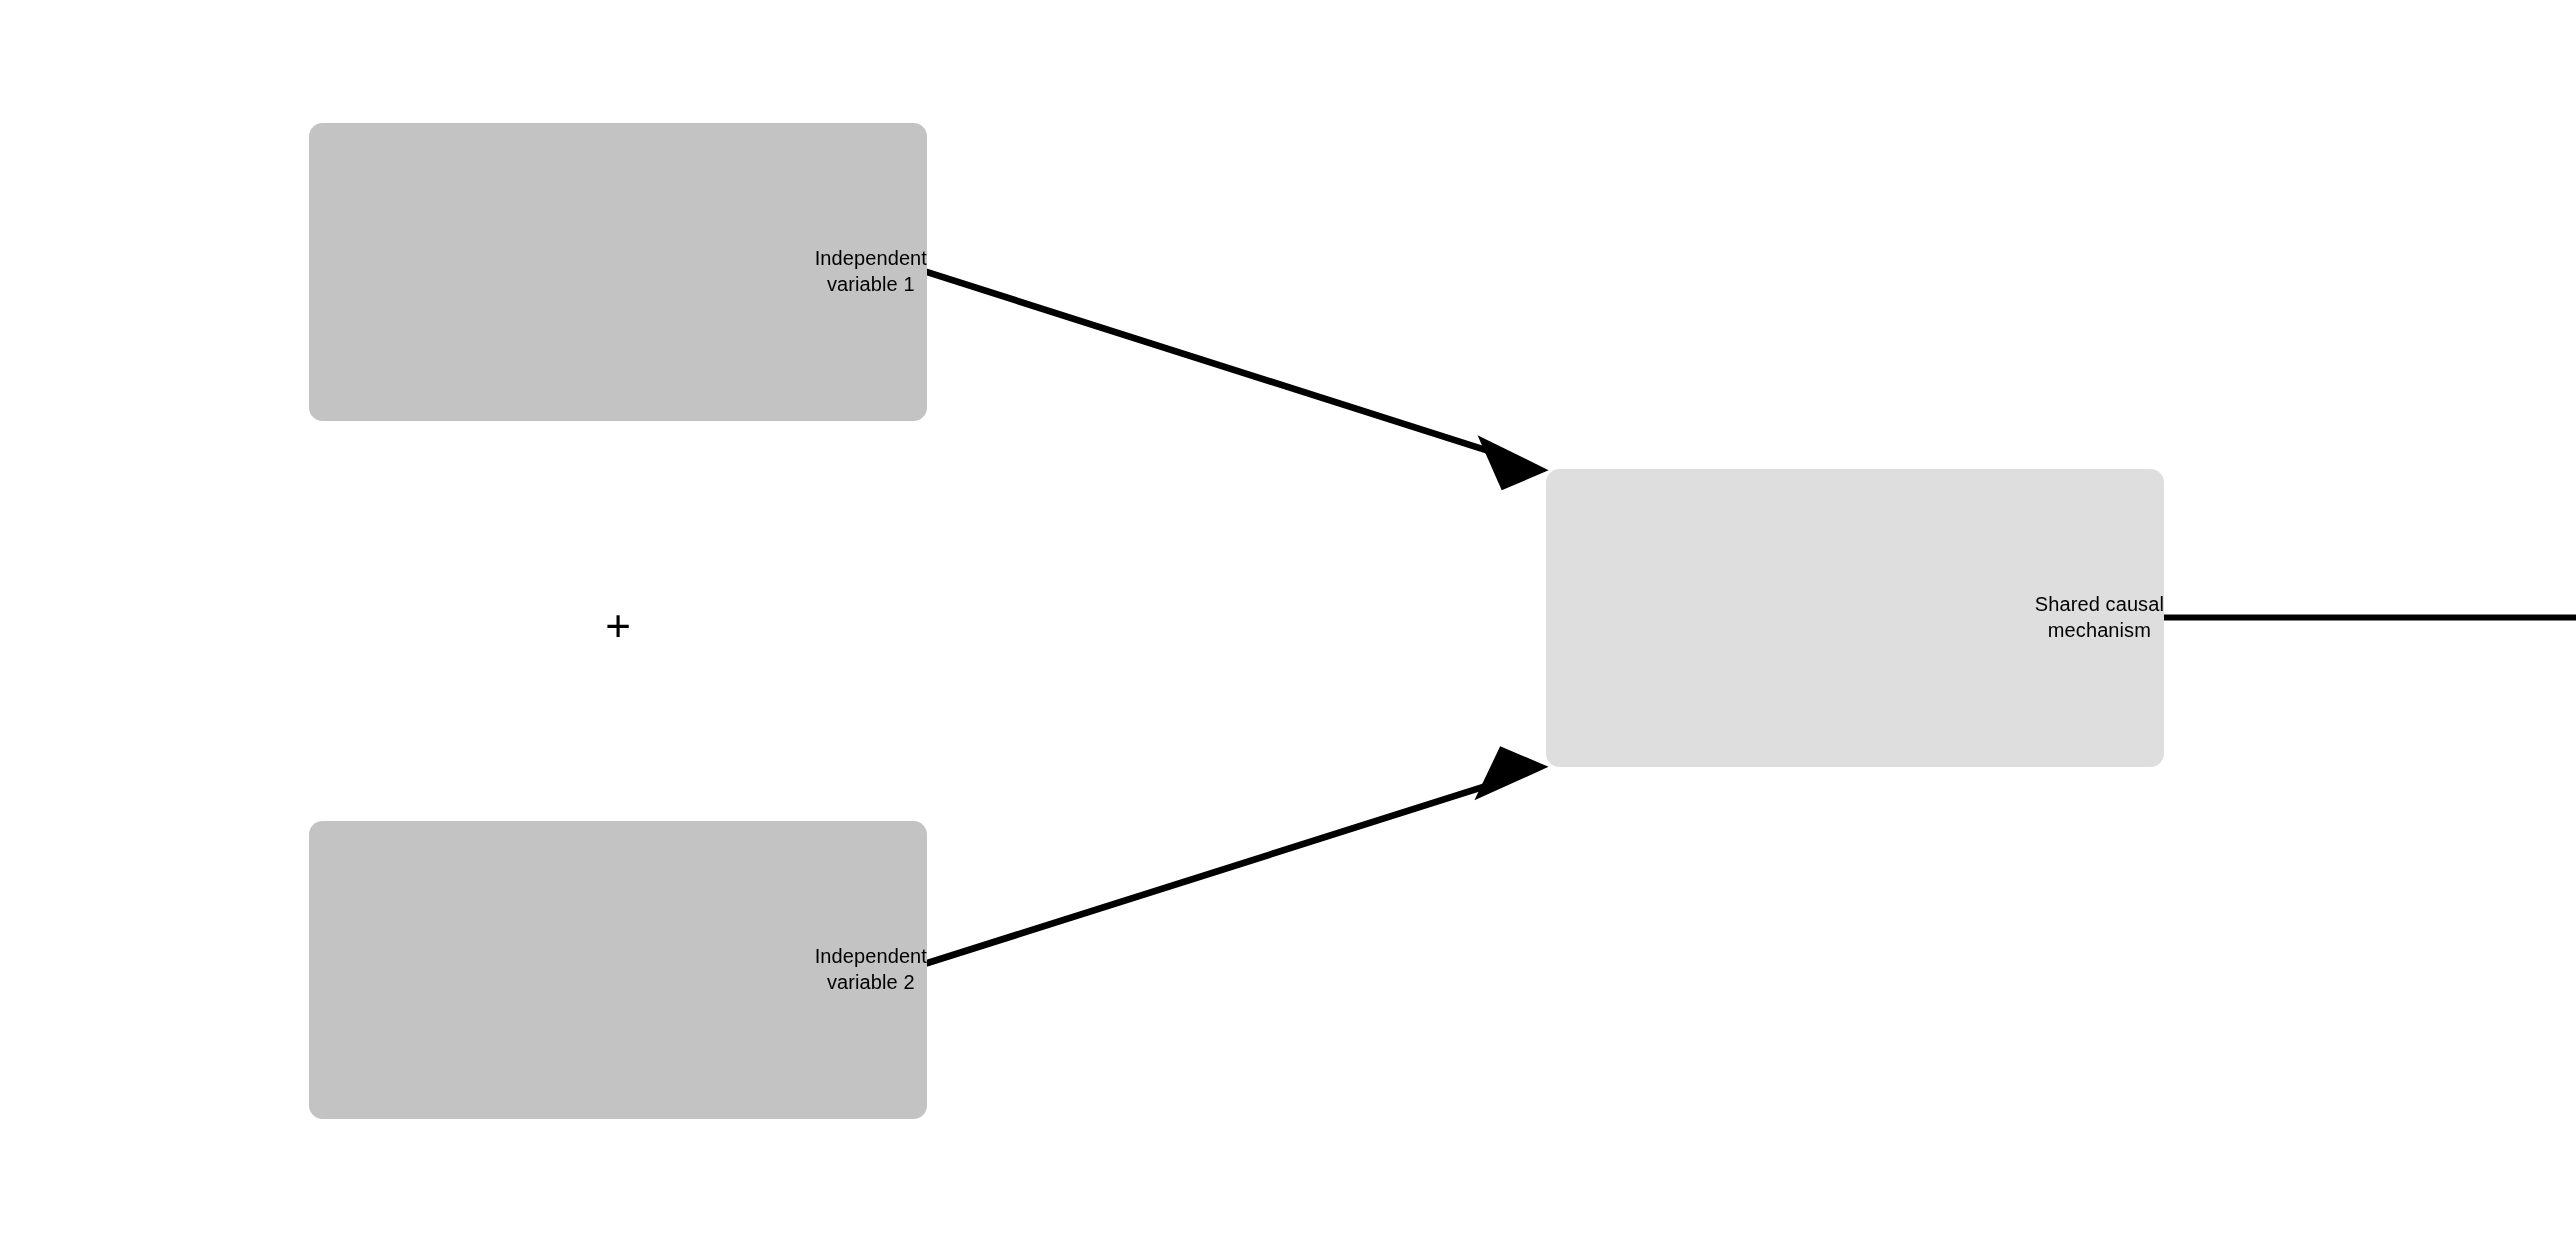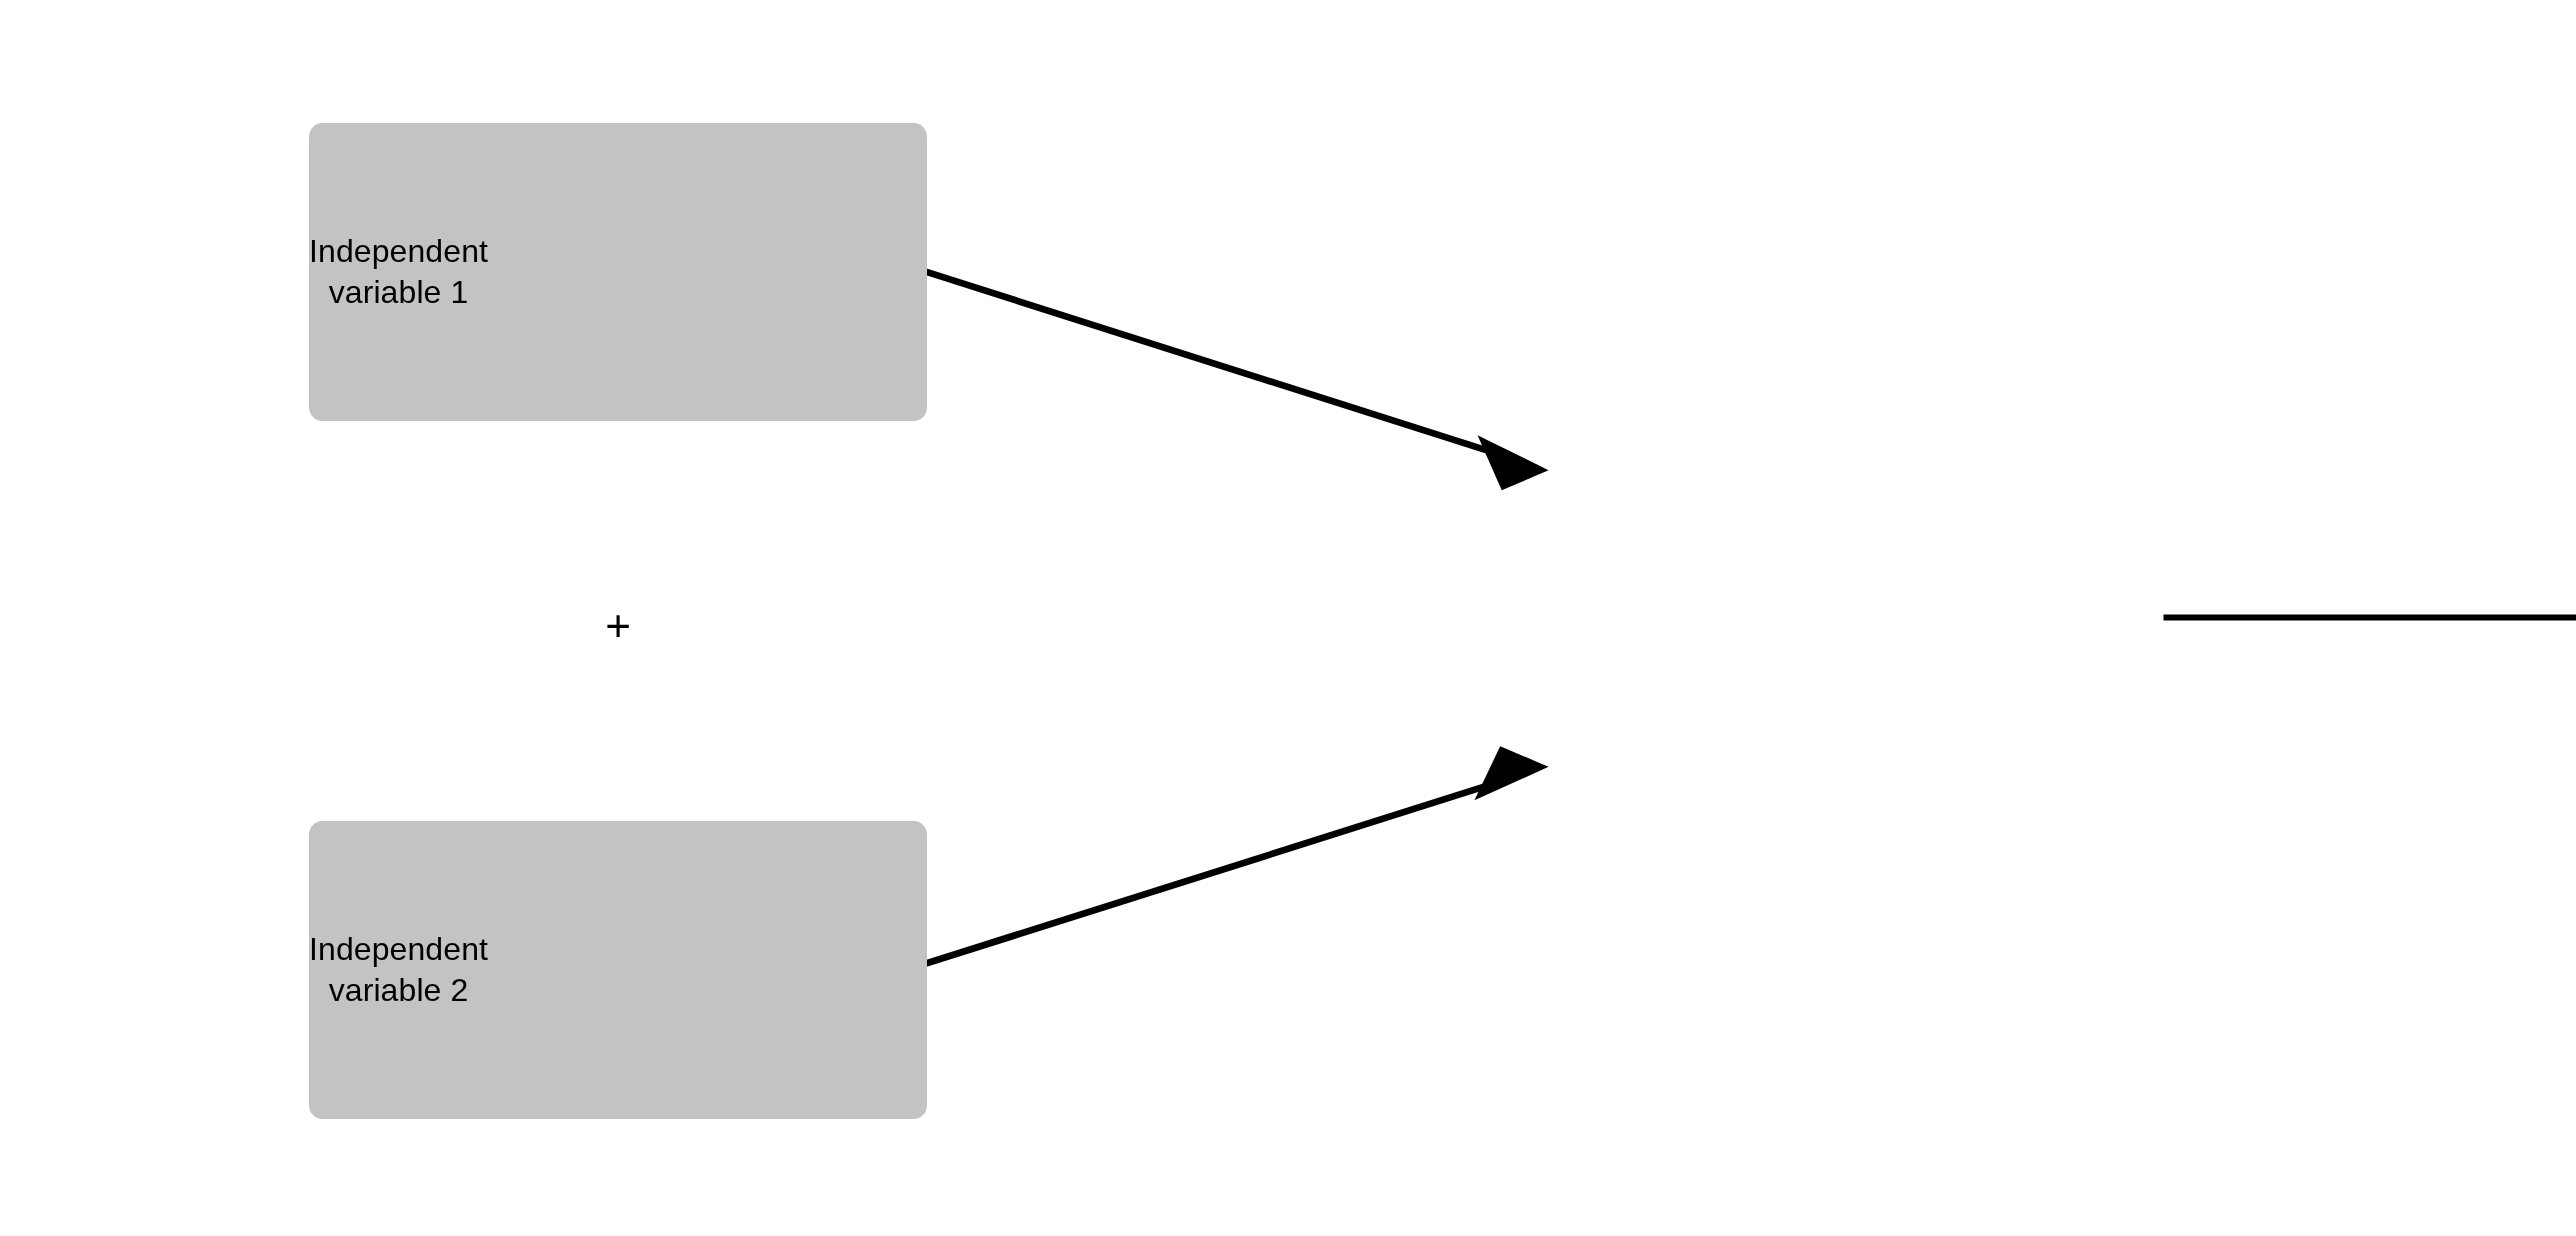--- a/index.html
+++ b/index.html
@@ -18,24 +18,24 @@
     width: 3709px;
     height: 1236px;
     background: #ffffff;
   }
   .node {
     position: absolute;
     box-sizing: border-box;
     border-radius: 13.4px;
     display: flex;
     align-items: center;
-    justify-content: flex-start;
+    justify-content: flex-end;
     text-align: center;
     color: #000000;
-    font-size: 32px;
+    font-size: 20px;
     line-height: 1.28;
     font-weight: 400;
     letter-spacing: 0.1px;
     white-space: pre-line;
     user-select: none;
   }
   #node-iv1 {
     left: 309px;
     top: 123px;
     width: 618px;
@@ -109,15 +109,19 @@
 
   <div id="plus-symbol">
     <span>+</span>
   </div>
 
   <div class="node" id="node-iv2">
     <span>Independent
 variable 2</span>
   </div>
 
+  <div class="node" id="node-mech">
+    <span>Shared causal
+mechanism</span>
+  </div>
 
 </div>
 
 
 </body></html>

